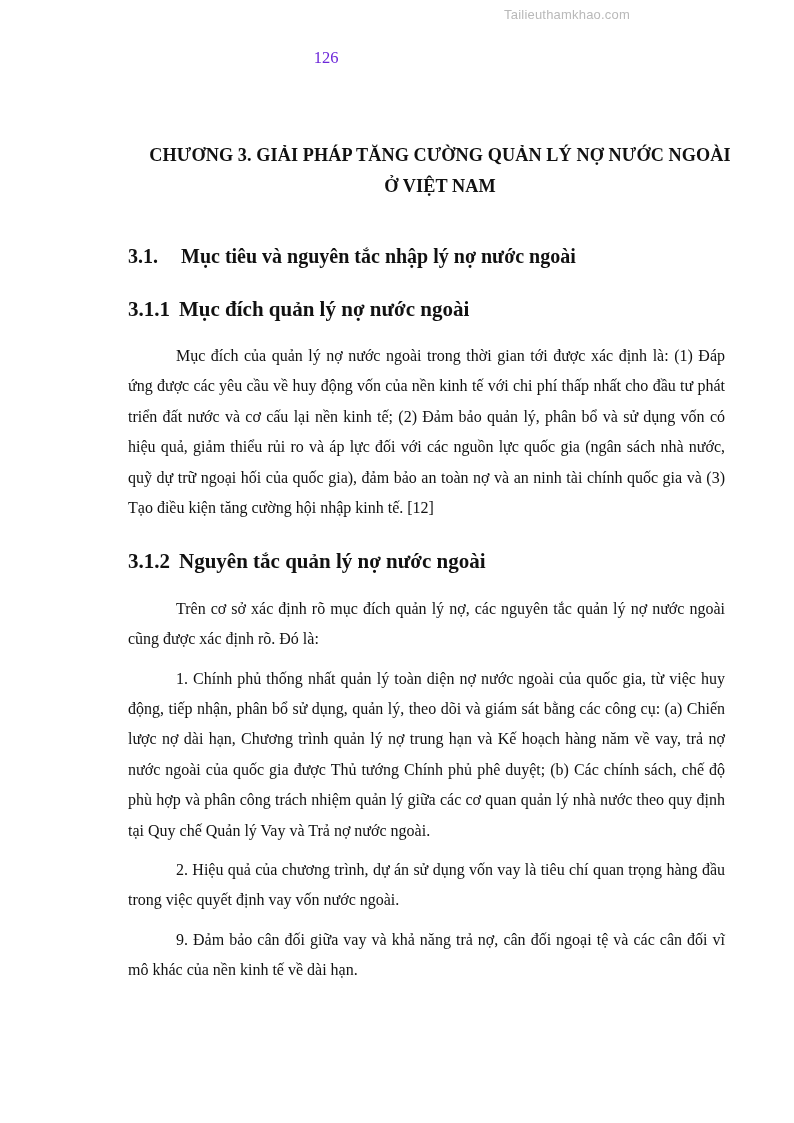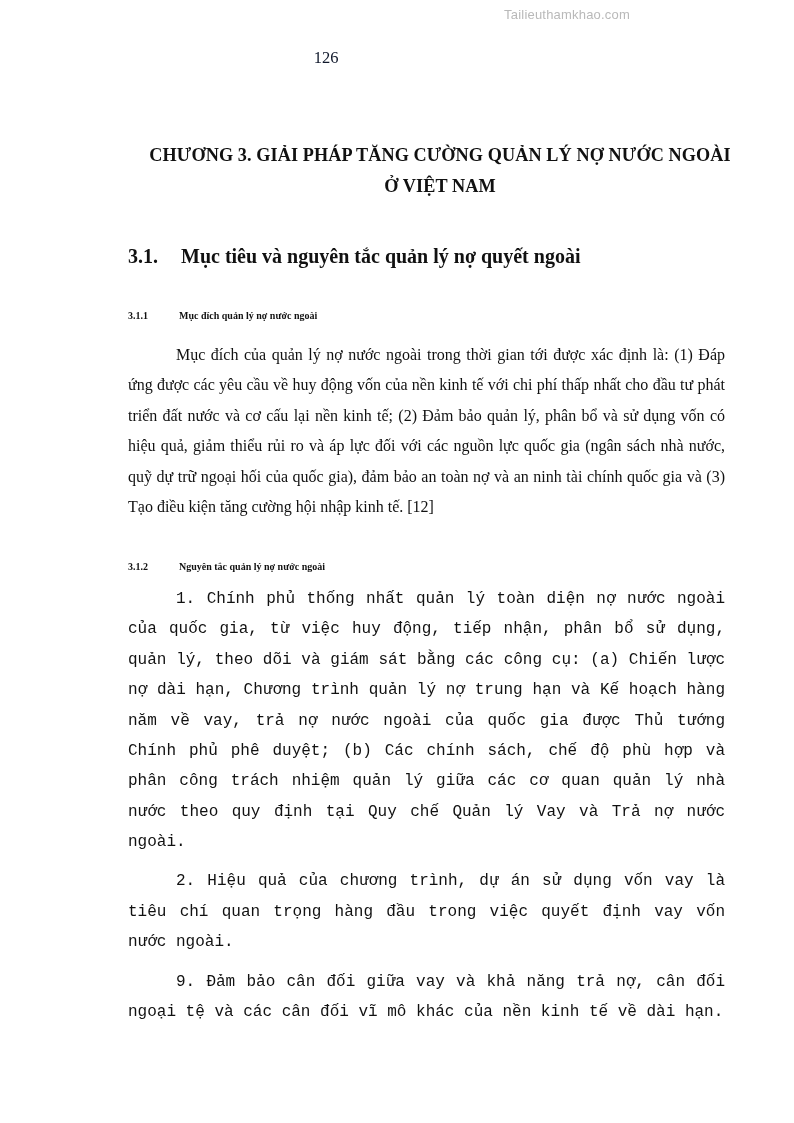--- a/index.html
+++ b/index.html
@@ -40,21 +40,21 @@
   }
 
   
   .page-number {
     position: absolute;
     top: 48px;
     left: 0;
     right: 0;
     text-align: center;
     font-size: 16.5px;
-    color: #0f172a;
+    color: #6d28d9;
   }
 
   
   .content {
     position: absolute;
     left: 128px;
     top: 0;
     width: 597px;   
   }
 
@@ -86,23 +86,23 @@
     line-height: 1.45;
     display: flex;
   }
   h2.section-heading .num {
     display: inline-block;
     width: 53px;
     flex: 0 0 53px;
   }
 
   h3.subsection-heading {
-    font-size: 10px;
+    font-size: 21px;
     font-weight: bold;
-    margin: 38px 0 0 0;
+    margin: 23px 0 0 0;
     line-height: 1.45;
     display: flex;
   }
   h3.subsection-heading .num {
     display: inline-block;
     width: 51px;
     flex: 0 0 51px;
   }
 
   
@@ -110,21 +110,20 @@
     font-size: 16px;
     line-height: 1.90;
     text-align: justify;
     text-justify: inter-word;
     margin: 13px 0 0 0;
     text-indent: 48px;
     hyphens: none;
   }
   p.body-paragraph.tight {
     margin-top: 9px;
-    font-family: Liberation Mono, monospace;
   }
   p.body-paragraph.gap-lg {
     margin-top: 17px;
   }
 </style>
 </head>
 <body>
 
 <div class="page">
 
@@ -134,35 +133,36 @@
 
   <div class="content">
 
     <div class="chapter-title">
       <span class="line1">CHƯƠNG 3. GIẢI PHÁP TĂNG CƯỜNG QUẢN LÝ NỢ NƯỚC NGOÀI</span>
       <span class="line2">Ở VIỆT NAM</span>
     </div>
 
     <h2 class="section-heading">
       <span class="num">3.1.</span>
-      <span>Mục tiêu và nguyên tắc quản lý nợ quyết ngoài</span>
+      <span>Mục tiêu và nguyên tắc nhập lý nợ nước ngoài</span>
     </h2>
 
     <h3 class="subsection-heading">
       <span class="num">3.1.1</span>
       <span>Mục đích quản lý nợ nước ngoài</span>
     </h3>
 
     <p class="body-paragraph gap-lg">Mục đích của quản lý nợ nước ngoài trong thời gian tới được xác định là: (1) Đáp ứng được các yêu cầu về huy động vốn của nền kinh tế với chi phí thấp nhất cho đầu tư phát triển đất nước và cơ cấu lại nền kinh tế; (2) Đảm bảo quản lý, phân bổ và sử dụng vốn có hiệu quả, giảm thiểu rủi ro và áp lực đối với các nguồn lực quốc gia (ngân sách nhà nước, quỹ dự trữ ngoại hối của quốc gia), đảm bảo an toàn nợ và an ninh tài chính quốc gia và (3) Tạo điều kiện tăng cường hội nhập kinh tế. [12]</p>
 
     <h3 class="subsection-heading">
       <span class="num">3.1.2</span>
       <span>Nguyên tắc quản lý nợ nước ngoài</span>
     </h3>
 
+    <p class="body-paragraph gap-lg">Trên cơ sở xác định rõ mục đích quản lý nợ, các nguyên tắc quản lý nợ nước ngoài cũng được xác định rõ. Đó là:</p>
 
     <p class="body-paragraph tight">1. Chính phủ thống nhất quản lý toàn diện nợ nước ngoài của quốc gia, từ việc huy động, tiếp nhận, phân bổ sử dụng, quản lý, theo dõi và giám sát bằng các công cụ: (a) Chiến lược nợ dài hạn, Chương trình quản lý nợ trung hạn và Kế hoạch hàng năm về vay, trả nợ nước ngoài của quốc gia được Thủ tướng Chính phủ phê duyệt; (b) Các chính sách, chế độ phù hợp và phân công trách nhiệm quản lý giữa các cơ quan quản lý nhà nước theo quy định tại Quy chế Quản lý Vay và Trả nợ nước ngoài.</p>
 
     <p class="body-paragraph tight">2. Hiệu quả của chương trình, dự án sử dụng vốn vay là tiêu chí quan trọng hàng đầu trong việc quyết định vay vốn nước ngoài.</p>
 
     <p class="body-paragraph tight">9. Đảm bảo cân đối giữa vay và khả năng trả nợ, cân đối ngoại tệ và các cân đối vĩ mô khác của nền kinh tế về dài hạn.</p>
 
   </div>
 </div>
 

